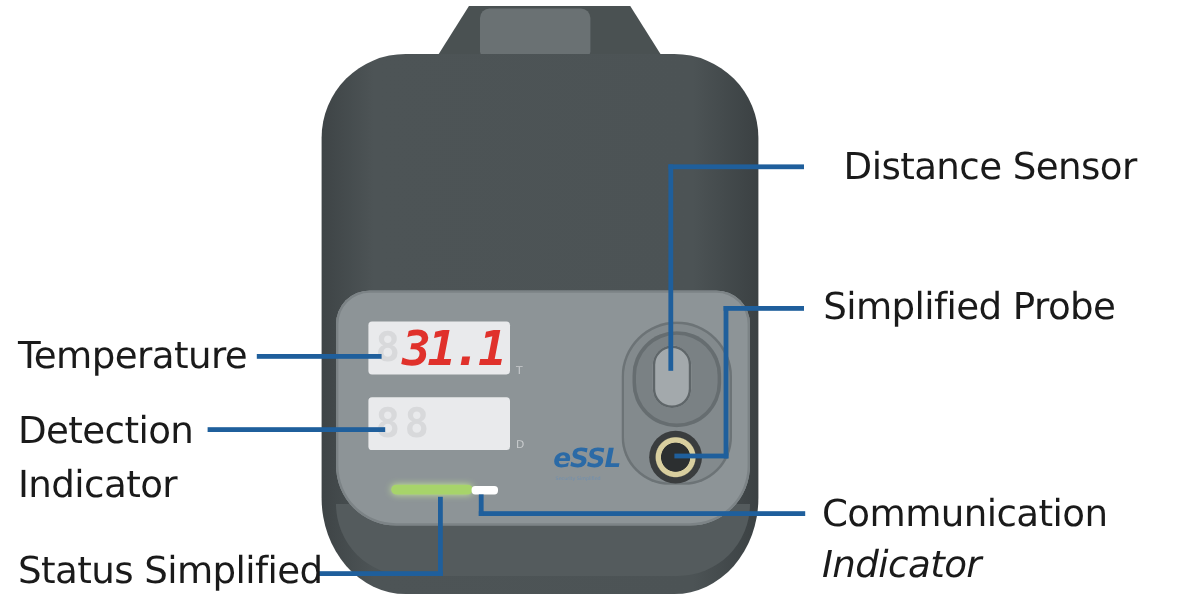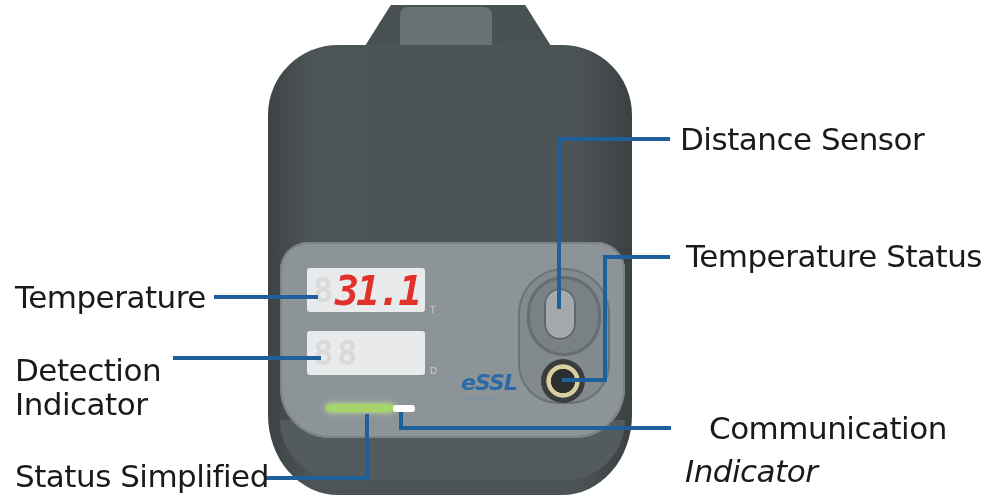--- a/index.html
+++ b/index.html
@@ -77,20 +77,20 @@
 <div class="line" style="left:557px;top:137px;width:4px;height:172px;"></div>
 
 <div class="line" style="left:603px;top:255px;width:67px;height:4px;"></div>
 <div class="line" style="left:603px;top:255px;width:4px;height:127px;"></div>
 <div class="line" style="left:562px;top:378px;width:45px;height:4px;"></div>
 
 <div class="line" style="left:399px;top:426px;width:272px;height:4px;"></div>
 <div class="line" style="left:399px;top:412px;width:4px;height:18px;"></div>
 
 <div class="label" style="left:15px;top:278px;">Temperature</div>
-<div class="label" style="left:15px;top:340px;margin-top:11px;">Detection</div>
+<div class="label" style="left:15px;top:340px;">Detection</div>
 <div class="label" style="left:15px;top:385px;">Indicator</div>
 <div class="label" style="left:15px;top:457px;">Status Simplified</div>
 
-<div class="label" style="left:680px;top:120px;">Distance Sensor</div>
-<div class="label" style="left:686px;top:237px;">Temperature Status</div>
-<div class="label" style="left:685px;top:409px;margin-left:24px;">Communication</div>
+<div class="label" style="left:703px;top:120px;">Distance Sensor</div>
+<div class="label" style="left:686px;top:237px;">Simplified Probe</div>
+<div class="label" style="left:685px;top:409px;">Communication</div>
 <div class="label" style="left:685px;top:452px;font-style:italic;">Indicator</div>
 
 </body></html>

